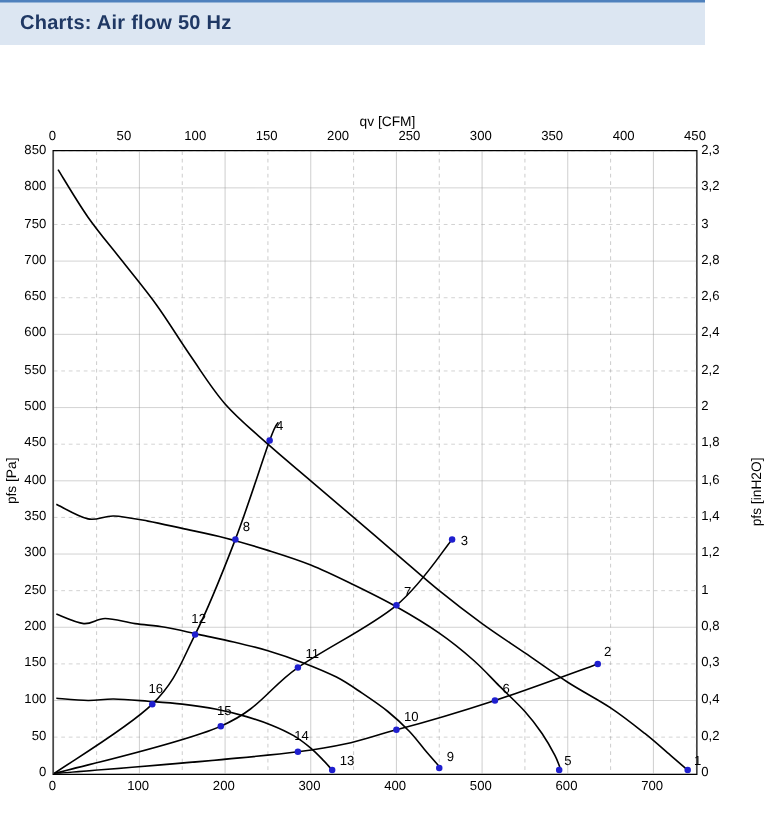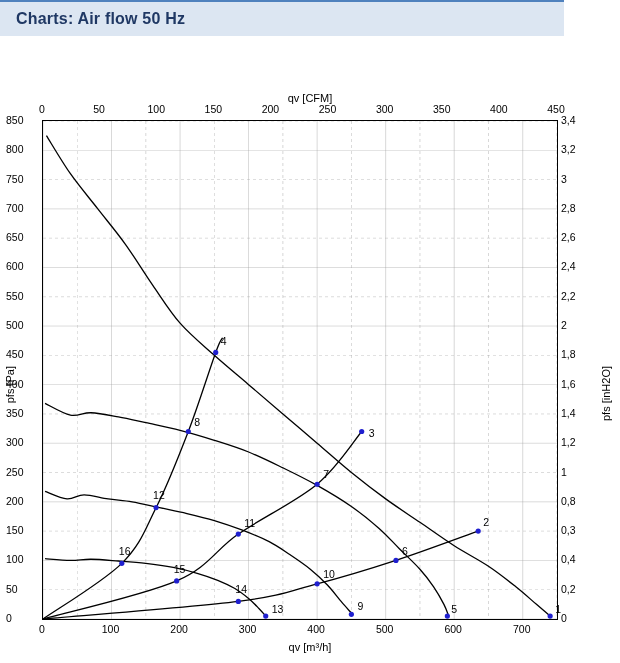--- a/index.html
+++ b/index.html
@@ -44,35 +44,34 @@
     position:absolute;
     left:42px;top:84px;width:516px;height:500px;
     border:1px solid #000;
     box-sizing:border-box;
     background:#fff;
   }
   svg.overlay{position:absolute;left:0;top:0;}
   .tick-lbl{position:absolute;font-size:10.5px;color:#000;white-space:nowrap;}
   .tick-x-top{transform:translateX(-50%);}
   .tick-x-bot{transform:translateX(-50%);}
-  .tick-y-left{transform:translateY(-50%);}
+  .tick-y-left{transform:translateY(-50%);text-align:right;}
   .tick-y-right{transform:translateY(-50%);}
   .pt-lbl{position:absolute;font-size:10.5px;color:#000;white-space:nowrap;}
 </style>
 </head>
 <body>
 
 <div id="header">
   <div class="title">Charts: Air flow 50 Hz</div>
 </div>
 
 <div id="chart-area">
 
   <div class="cap" id="cap-cfm">qv [CFM]</div>
-  <div class="cap" id="cap-bottom">qv [m³/h]</div>
 
   <div class="axis-title" id="ylabel-left">pfs [Pa]</div>
   <div class="axis-title" id="ylabel-right">pfs [inH2O]</div>
 
   <div id="plot">
     <svg class="overlay" id="svg-plot" width="514" height="498">
         <line x1="0" y1="0" x2="0" y2="498" stroke="#9a9a9a" stroke-width="0.7" stroke-dasharray="" opacity="0.55"></line>
         <line x1="34.266666666666666" y1="0" x2="34.266666666666666" y2="498" stroke="#9a9a9a" stroke-width="0.5" stroke-dasharray="3,3" opacity="0.8"></line>
         <line x1="68.53333333333333" y1="0" x2="68.53333333333333" y2="498" stroke="#9a9a9a" stroke-width="0.7" stroke-dasharray="" opacity="0.55"></line>
         <line x1="102.80000000000001" y1="0" x2="102.80000000000001" y2="498" stroke="#9a9a9a" stroke-width="0.5" stroke-dasharray="3,3" opacity="0.8"></line>
@@ -179,21 +178,21 @@
       <div class="tick-lbl tick-y-right" style="left: 561px; top: 376.941px;">1,4</div>
       <div class="tick-lbl tick-y-right" style="left: 561px; top: 347.647px;">1,6</div>
       <div class="tick-lbl tick-y-right" style="left: 561px; top: 318.353px;">1,8</div>
       <div class="tick-lbl tick-y-right" style="left: 561px; top: 289.059px;">2</div>
       <div class="tick-lbl tick-y-right" style="left: 561px; top: 259.765px;">2,2</div>
       <div class="tick-lbl tick-y-right" style="left: 561px; top: 230.471px;">2,4</div>
       <div class="tick-lbl tick-y-right" style="left: 561px; top: 201.176px;">2,6</div>
       <div class="tick-lbl tick-y-right" style="left: 561px; top: 171.882px;">2,8</div>
       <div class="tick-lbl tick-y-right" style="left: 561px; top: 142.588px;">3</div>
       <div class="tick-lbl tick-y-right" style="left: 561px; top: 113.294px;">3,2</div>
-      <div class="tick-lbl tick-y-right" style="left: 561px; top: 84px;">3,4</div>
+      <div class="tick-lbl tick-y-right" style="left: 561px; top: 84px;">2,3</div>
     </div>
   <div id="ptlabels">
       <div class="pt-lbl" style="left: 555.147px; top: 567.071px;">1</div>
       <div class="pt-lbl" style="left: 483.187px; top: 480.118px;">2</div>
       <div class="pt-lbl" style="left: 368.68px; top: 390.518px;">3</div>
       <div class="pt-lbl" style="left: 220.704px; top: 299.424px;">4</div>
       <div class="pt-lbl" style="left: 451.347px; top: 567.071px;">5</div>
       <div class="pt-lbl" style="left: 401.947px; top: 509.412px;">6</div>
       <div class="pt-lbl" style="left: 323.133px; top: 432.247px;">7</div>
       <div class="pt-lbl" style="left: 194.291px; top: 379.518px;">8</div>

